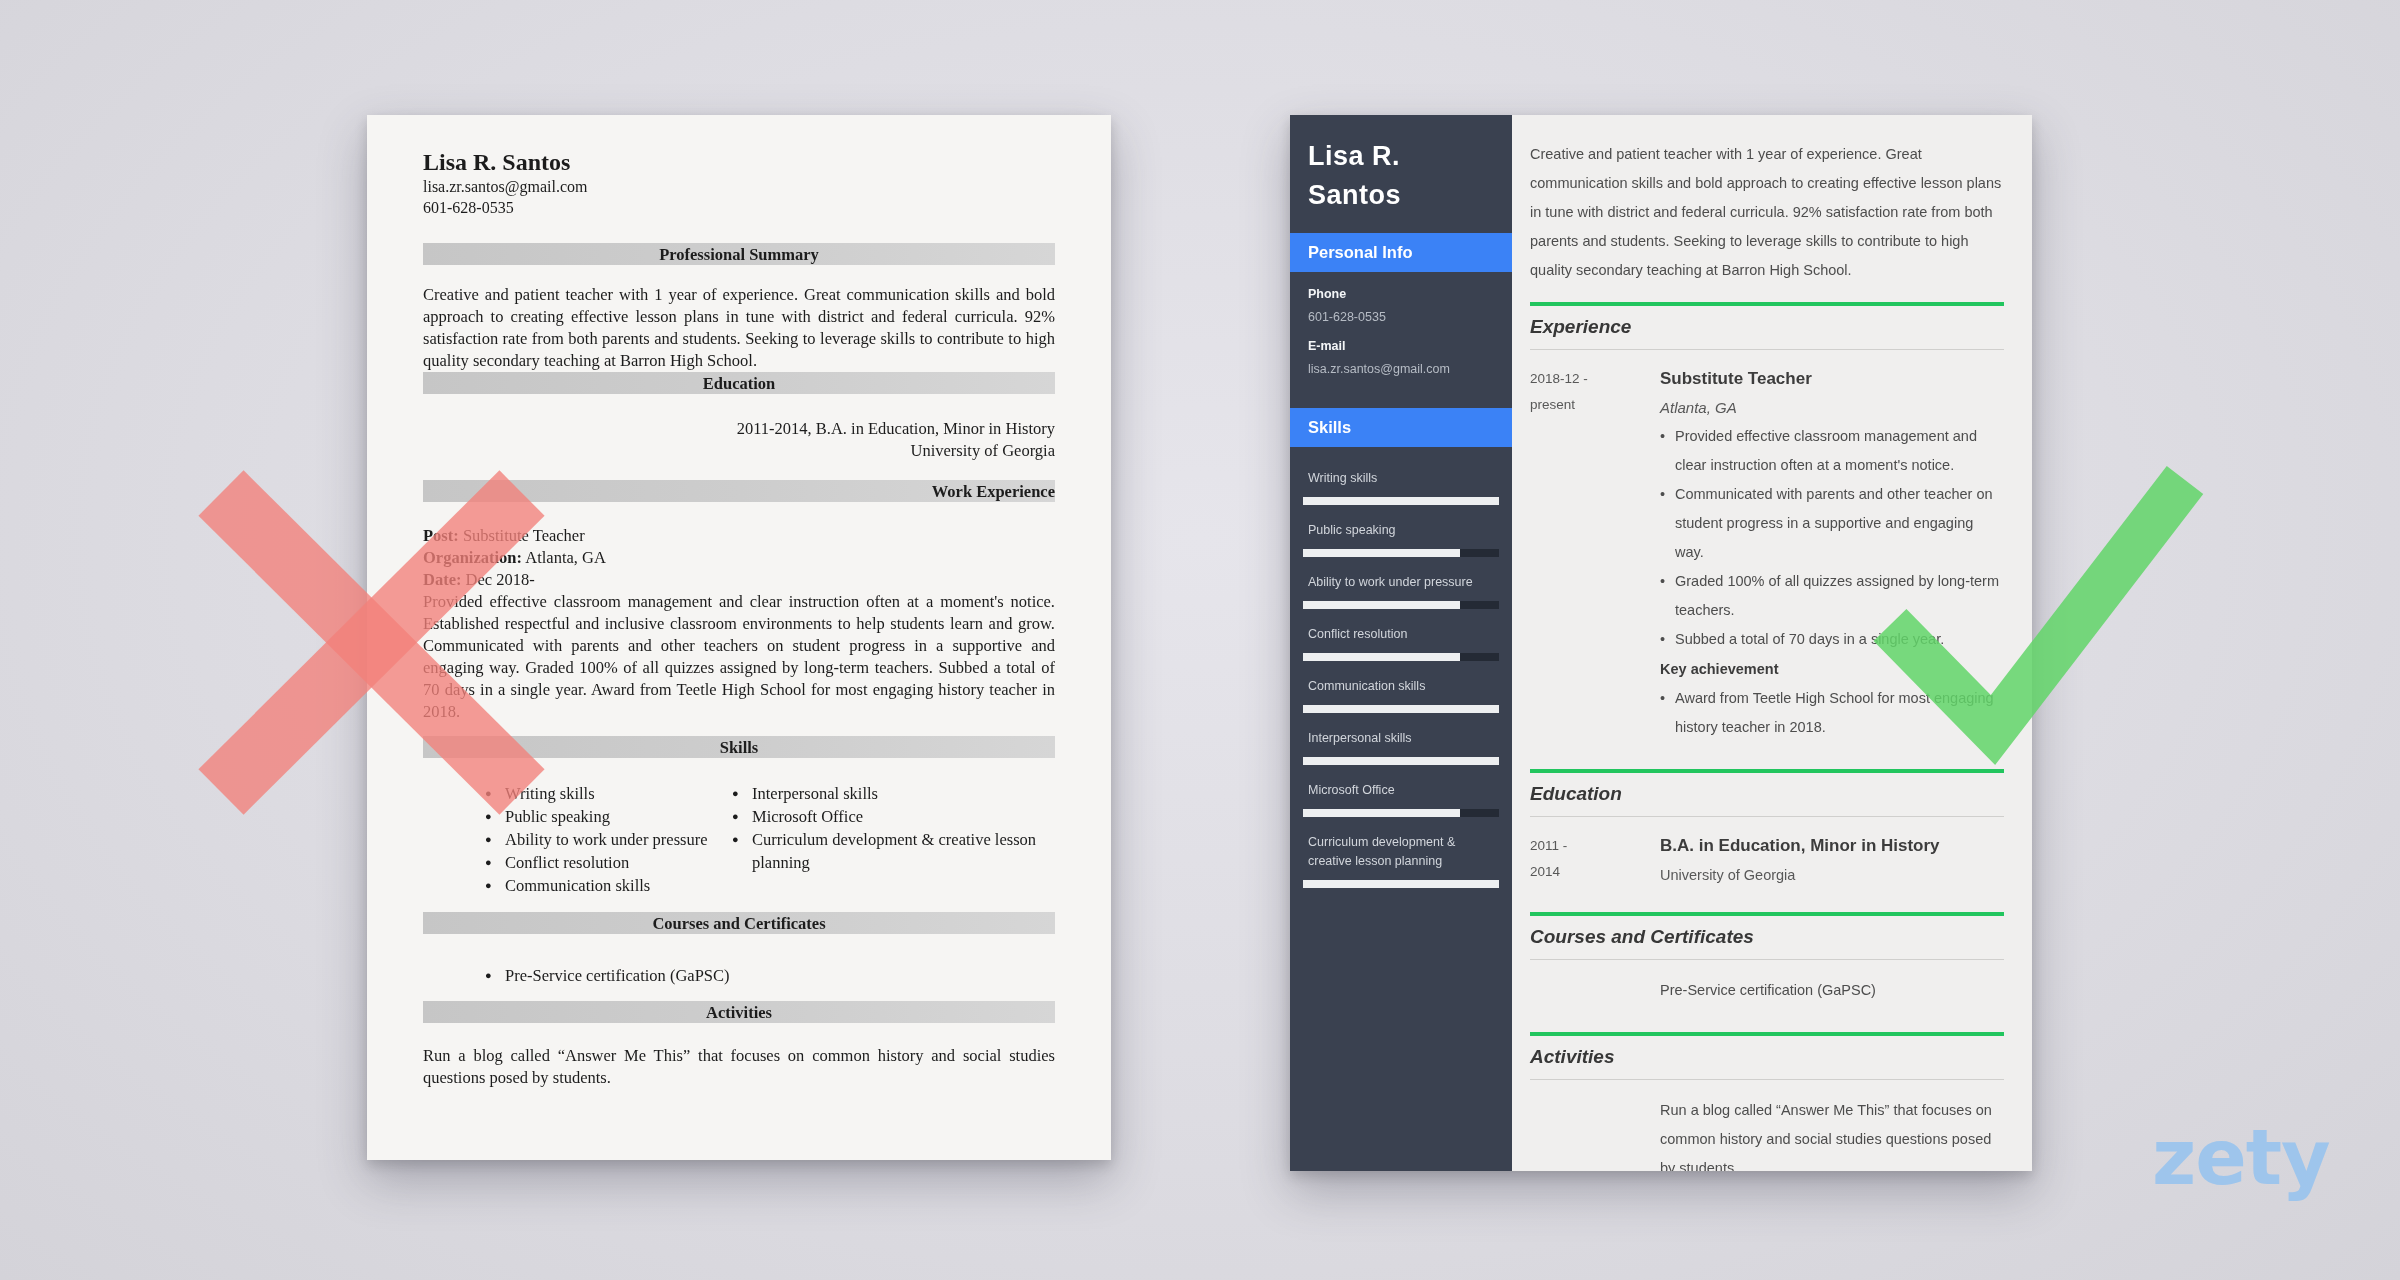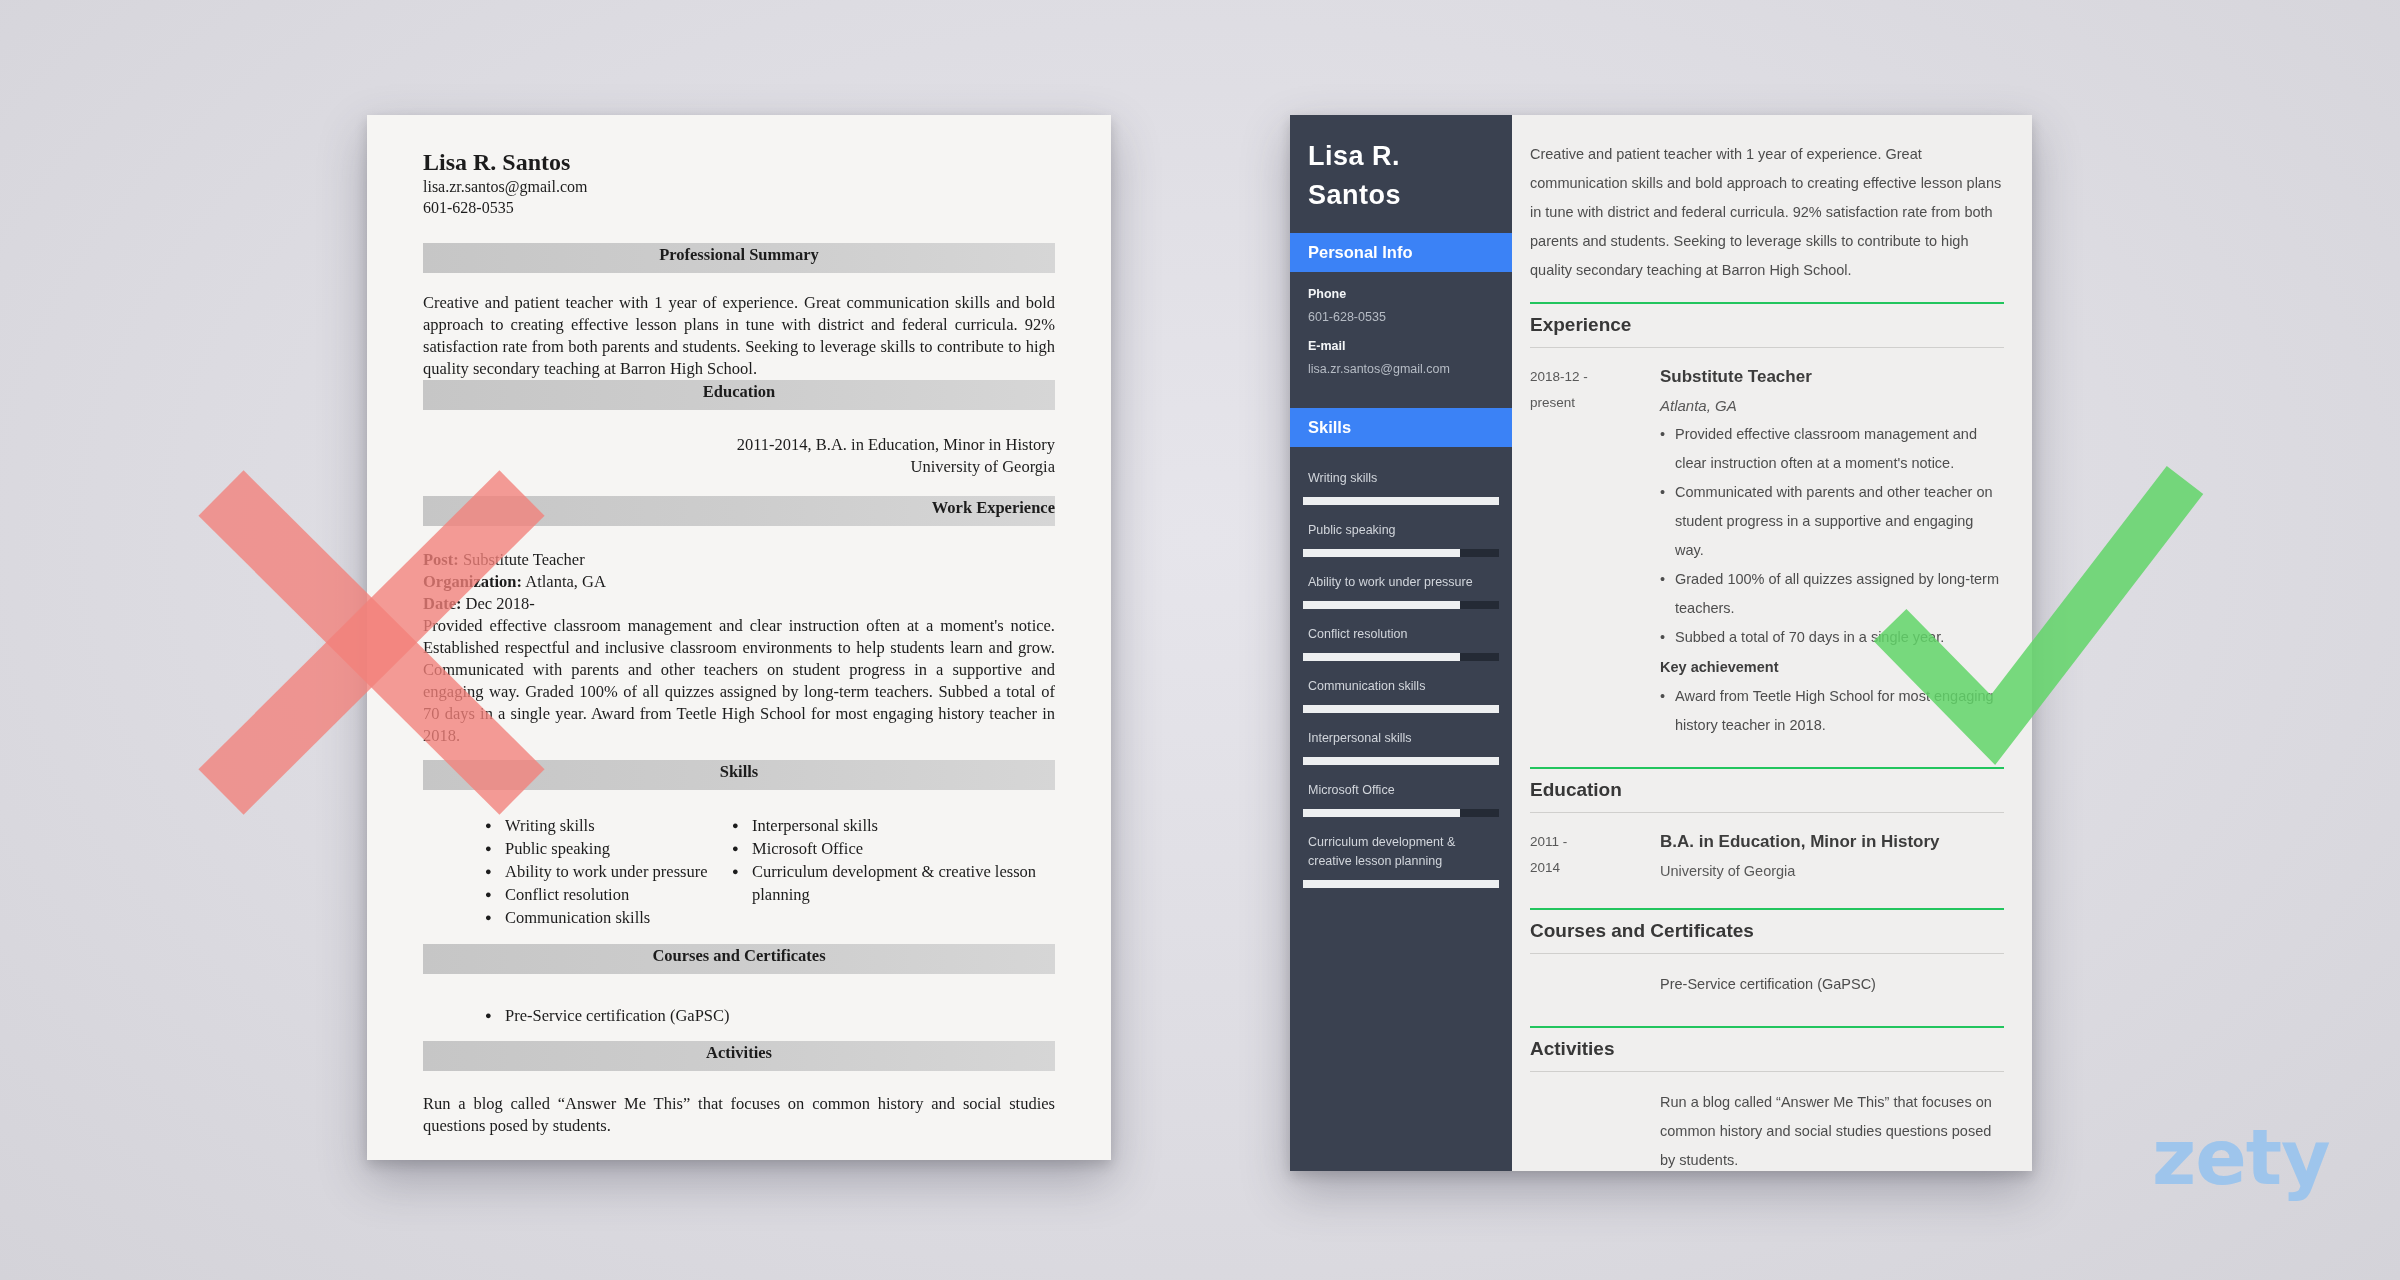--- a/index.html
+++ b/index.html
@@ -6,21 +6,21 @@
   body{width:2400px;height:1280px;overflow:hidden;font-family:"Liberation Sans",sans-serif;}
   .canvas{position:relative;width:2400px;height:1280px;
     background:radial-gradient(ellipse at 50% 42%, #e6e5eb 0%, #dddce2 55%, #d4d3d9 100%);}
 
   
   .page-left{position:absolute;left:367px;top:115px;width:744px;height:1045px;
     background:#f6f5f3;box-shadow:0 20px 45px rgba(60,60,80,.33),0 5px 12px rgba(0,0,0,.16);
     padding:0 56px;box-sizing:border-box;font-family:"Liberation Serif",serif;color:#1c1c1c;overflow:hidden;}
   .lp-name{margin-top:33px;font-size:24px;font-weight:bold;line-height:28px;}
   .lp-contact{font-size:16px;line-height:21px;}
-  .lp-band{background:linear-gradient(90deg,#c6c6c6,#cdcdcd 50%,#d6d6d6);height:30px;line-height:23px;
+  .lp-band{background:linear-gradient(90deg,#c6c6c6,#cdcdcd 50%,#d6d6d6);height:22px;line-height:23px;
     text-align:center;font-weight:bold;font-size:16.5px;margin:0 0;}
   .lp-band.b-summary{margin-top:25px;}
   .lp-band.b-education{margin-top:0px;}
   .lp-band.b-work{margin-top:18px;text-align:right;}
   .lp-band.b-skills{margin-top:13px;}
   .lp-band.b-courses{margin-top:15px;}
   .lp-band.b-activities{margin-top:14px;}
   .lp-text{margin:0;font-size:16.5px;line-height:22px;text-align:justify;}
   .lp-summary{margin-top:19px;}
   .lp-edu{margin-top:24px;text-align:right;}
@@ -48,21 +48,21 @@
   .sb-value{margin-top:9px;font-size:12.5px;color:#b6bcc5;}
   .sb-skills{padding:6px 13px 0 13px;}
   .sb-skill{margin-top:16px;}
   .sb-skill-label{font-size:12.5px;color:#d2d6dc;line-height:19px;padding:0 5px;}
   .sb-bar{margin-top:9px;height:8px;background:#242a35;}
   .sb-bar-fill{height:8px;background:#edeff1;}
 
   .main{flex:1;background:#f0efee;box-sizing:border-box;padding:25px 28px 20px 18px;color:#4d4d4d;overflow:hidden;}
   .m-summary{margin:0;font-size:14.5px;line-height:29px;}
   .m-header{margin:17px 0 0 0;font-size:19px;line-height:24px;color:#373737;
-    border-top:2px solid #22c55e;border-bottom:1px solid #d0cfcd;padding:9px 0 10px 0;font-weight:bold;}
+    border-top:4px solid #22c55e;border-bottom:1px solid #d0cfcd;padding:9px 0 10px 0;font-weight:bold;font-style:italic;}
   .m-header.gap{margin-top:27px;}
   .m-entry{display:flex;margin-top:16px;gap:48px;}
   .m-dates{width:82px;flex:none;font-size:13.5px;line-height:26px;color:#585858;}
   .m-dates span{display:block;}
   .m-body{flex:1;}
   .m-role{font-size:17px;font-weight:bold;line-height:26px;color:#3c3c3c;}
   .m-loc{margin-top:7px;font-size:15px;font-style:italic;color:#585858;}
   .m-bullets{list-style:none;margin:6px 0 0 0;padding:0;}
   .m-bullets li{font-size:14.5px;line-height:29px;position:relative;padding-left:15px;}
   .m-bullets li::before{content:"•";position:absolute;left:0;top:0;}

